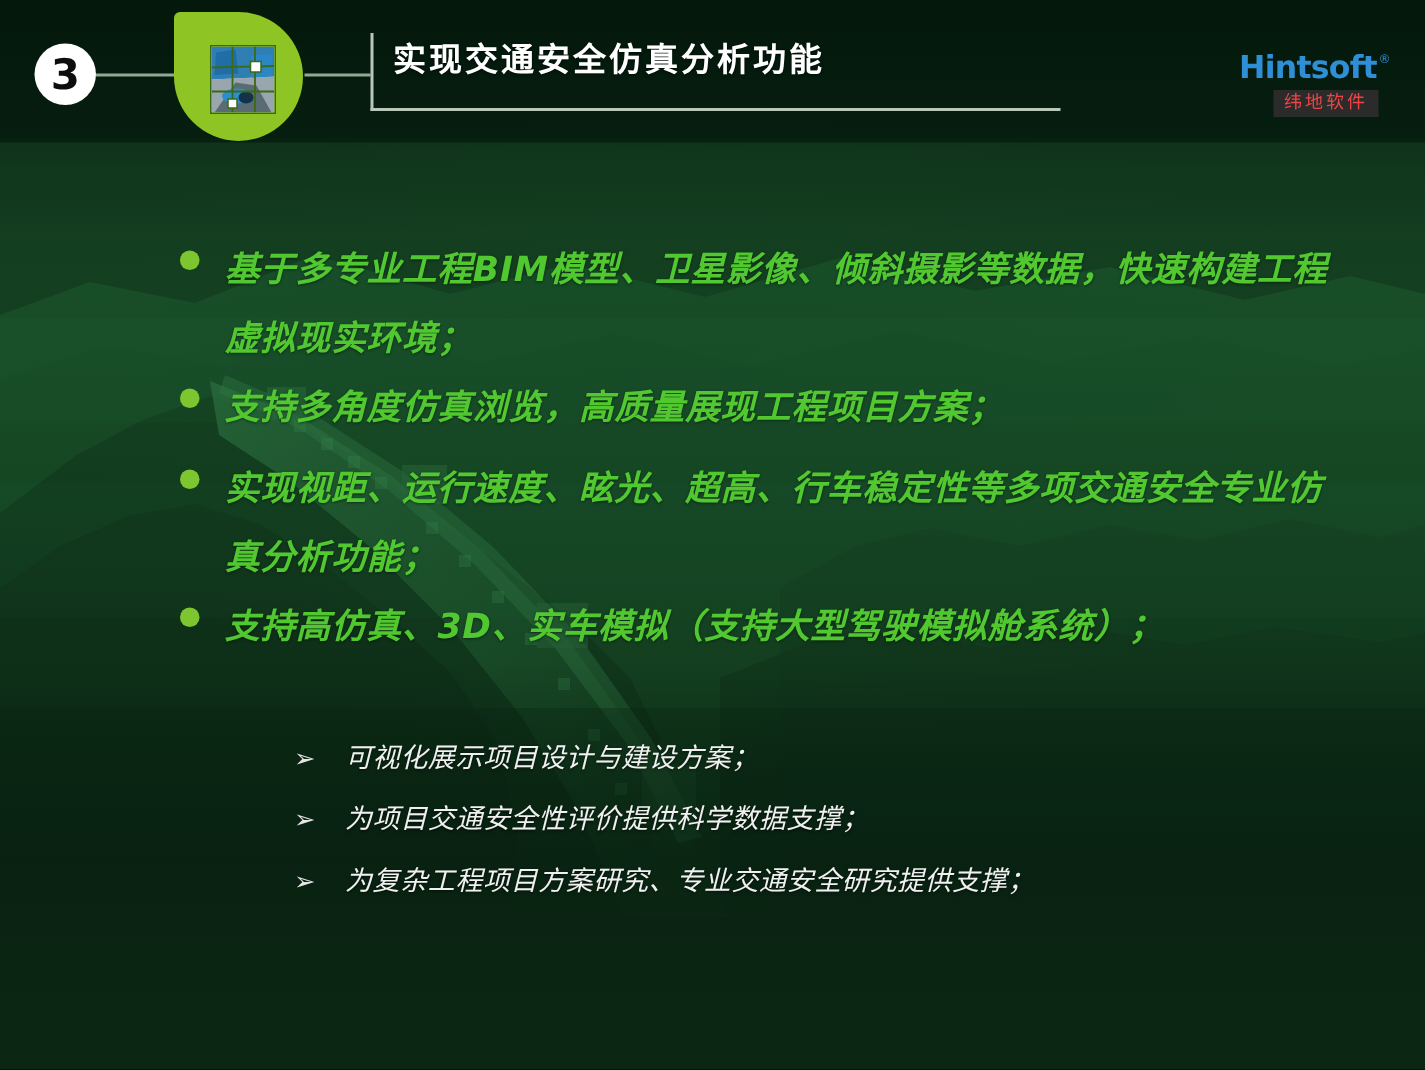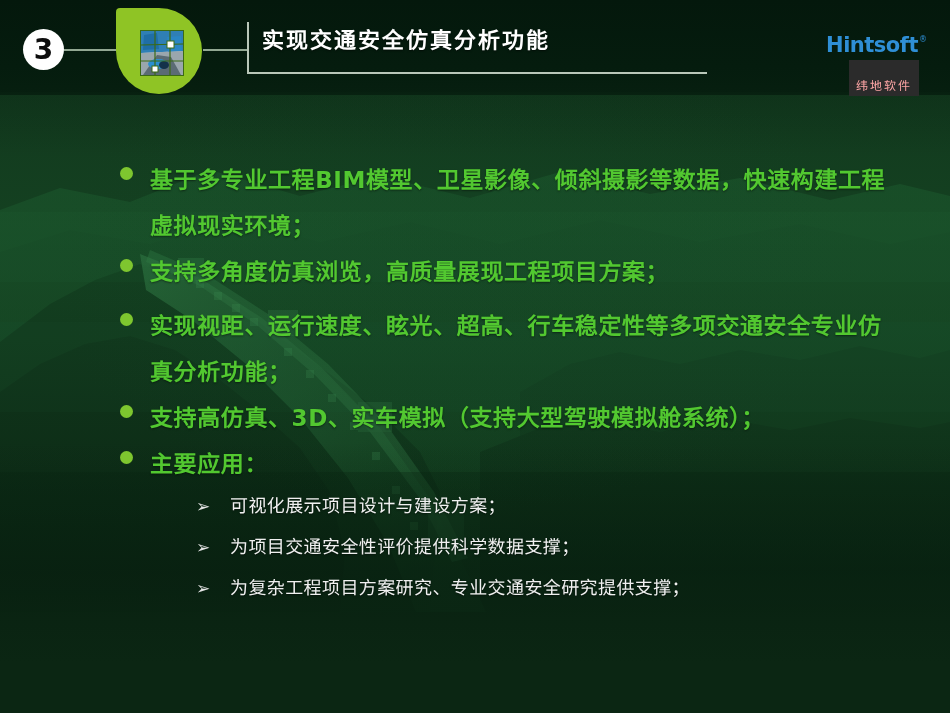--- a/index.html
+++ b/index.html
@@ -137,34 +137,34 @@
   .logo-reg {
     position: absolute;
     top: -5px;
     font-size: 8px;
     font-weight: normal;
     margin-left: 1px;
   }
   .logo-cn {
     display: inline-block;
     margin-top: 3px;
-    padding: 19px 7px 2px 7px;
+    padding: 1px 7px 2px 7px;
     background: #2b2b2b;
-    color: #fca5a5;
+    color: #ef4444;
     font-size: 12px;
     letter-spacing: 2px;
     line-height: 15px;
     margin-left: 24px;
   }
 
   
   .content {
     position: absolute;
     left: 0; top: 95px;
-    width: 776px; height: 618px;
+    width: 776px; height: 618px; font-style: italic;
   }
   .bullet-row {
     position: absolute;
     left: 120px;
     width: 780px;
     display: flex;
     align-items: flex-start;
   }
   .bullet-dot {
     flex: 0 0 auto;
@@ -355,24 +355,20 @@
     <div class="bullet-row" style="top:208px;">
       <div class="bullet-dot"></div>
       <div class="bullet-text">实现视距、运行速度、眩光、超高、行车稳定性等多项交通安全专业仿真分析功能；</div>
     </div>
 
     <div class="bullet-row" style="top:300px;">
       <div class="bullet-dot"></div>
       <div class="bullet-text">支持高仿真、3D、实车模拟（支持大型驾驶模拟舱系统）；</div>
     </div>
 
-    <div class="bullet-row" style="top:346px;">
-      <div class="bullet-dot"></div>
-      <div class="bullet-text">主要应用：</div>
-    </div>
 
     <div class="sub-row" style="top:396px;">
       <div class="sub-marker">➢</div>
       <div class="sub-text">可视化展示项目设计与建设方案；</div>
     </div>
 
     <div class="sub-row" style="top:437px;">
       <div class="sub-marker">➢</div>
       <div class="sub-text">为项目交通安全性评价提供科学数据支撑；</div>
     </div>

